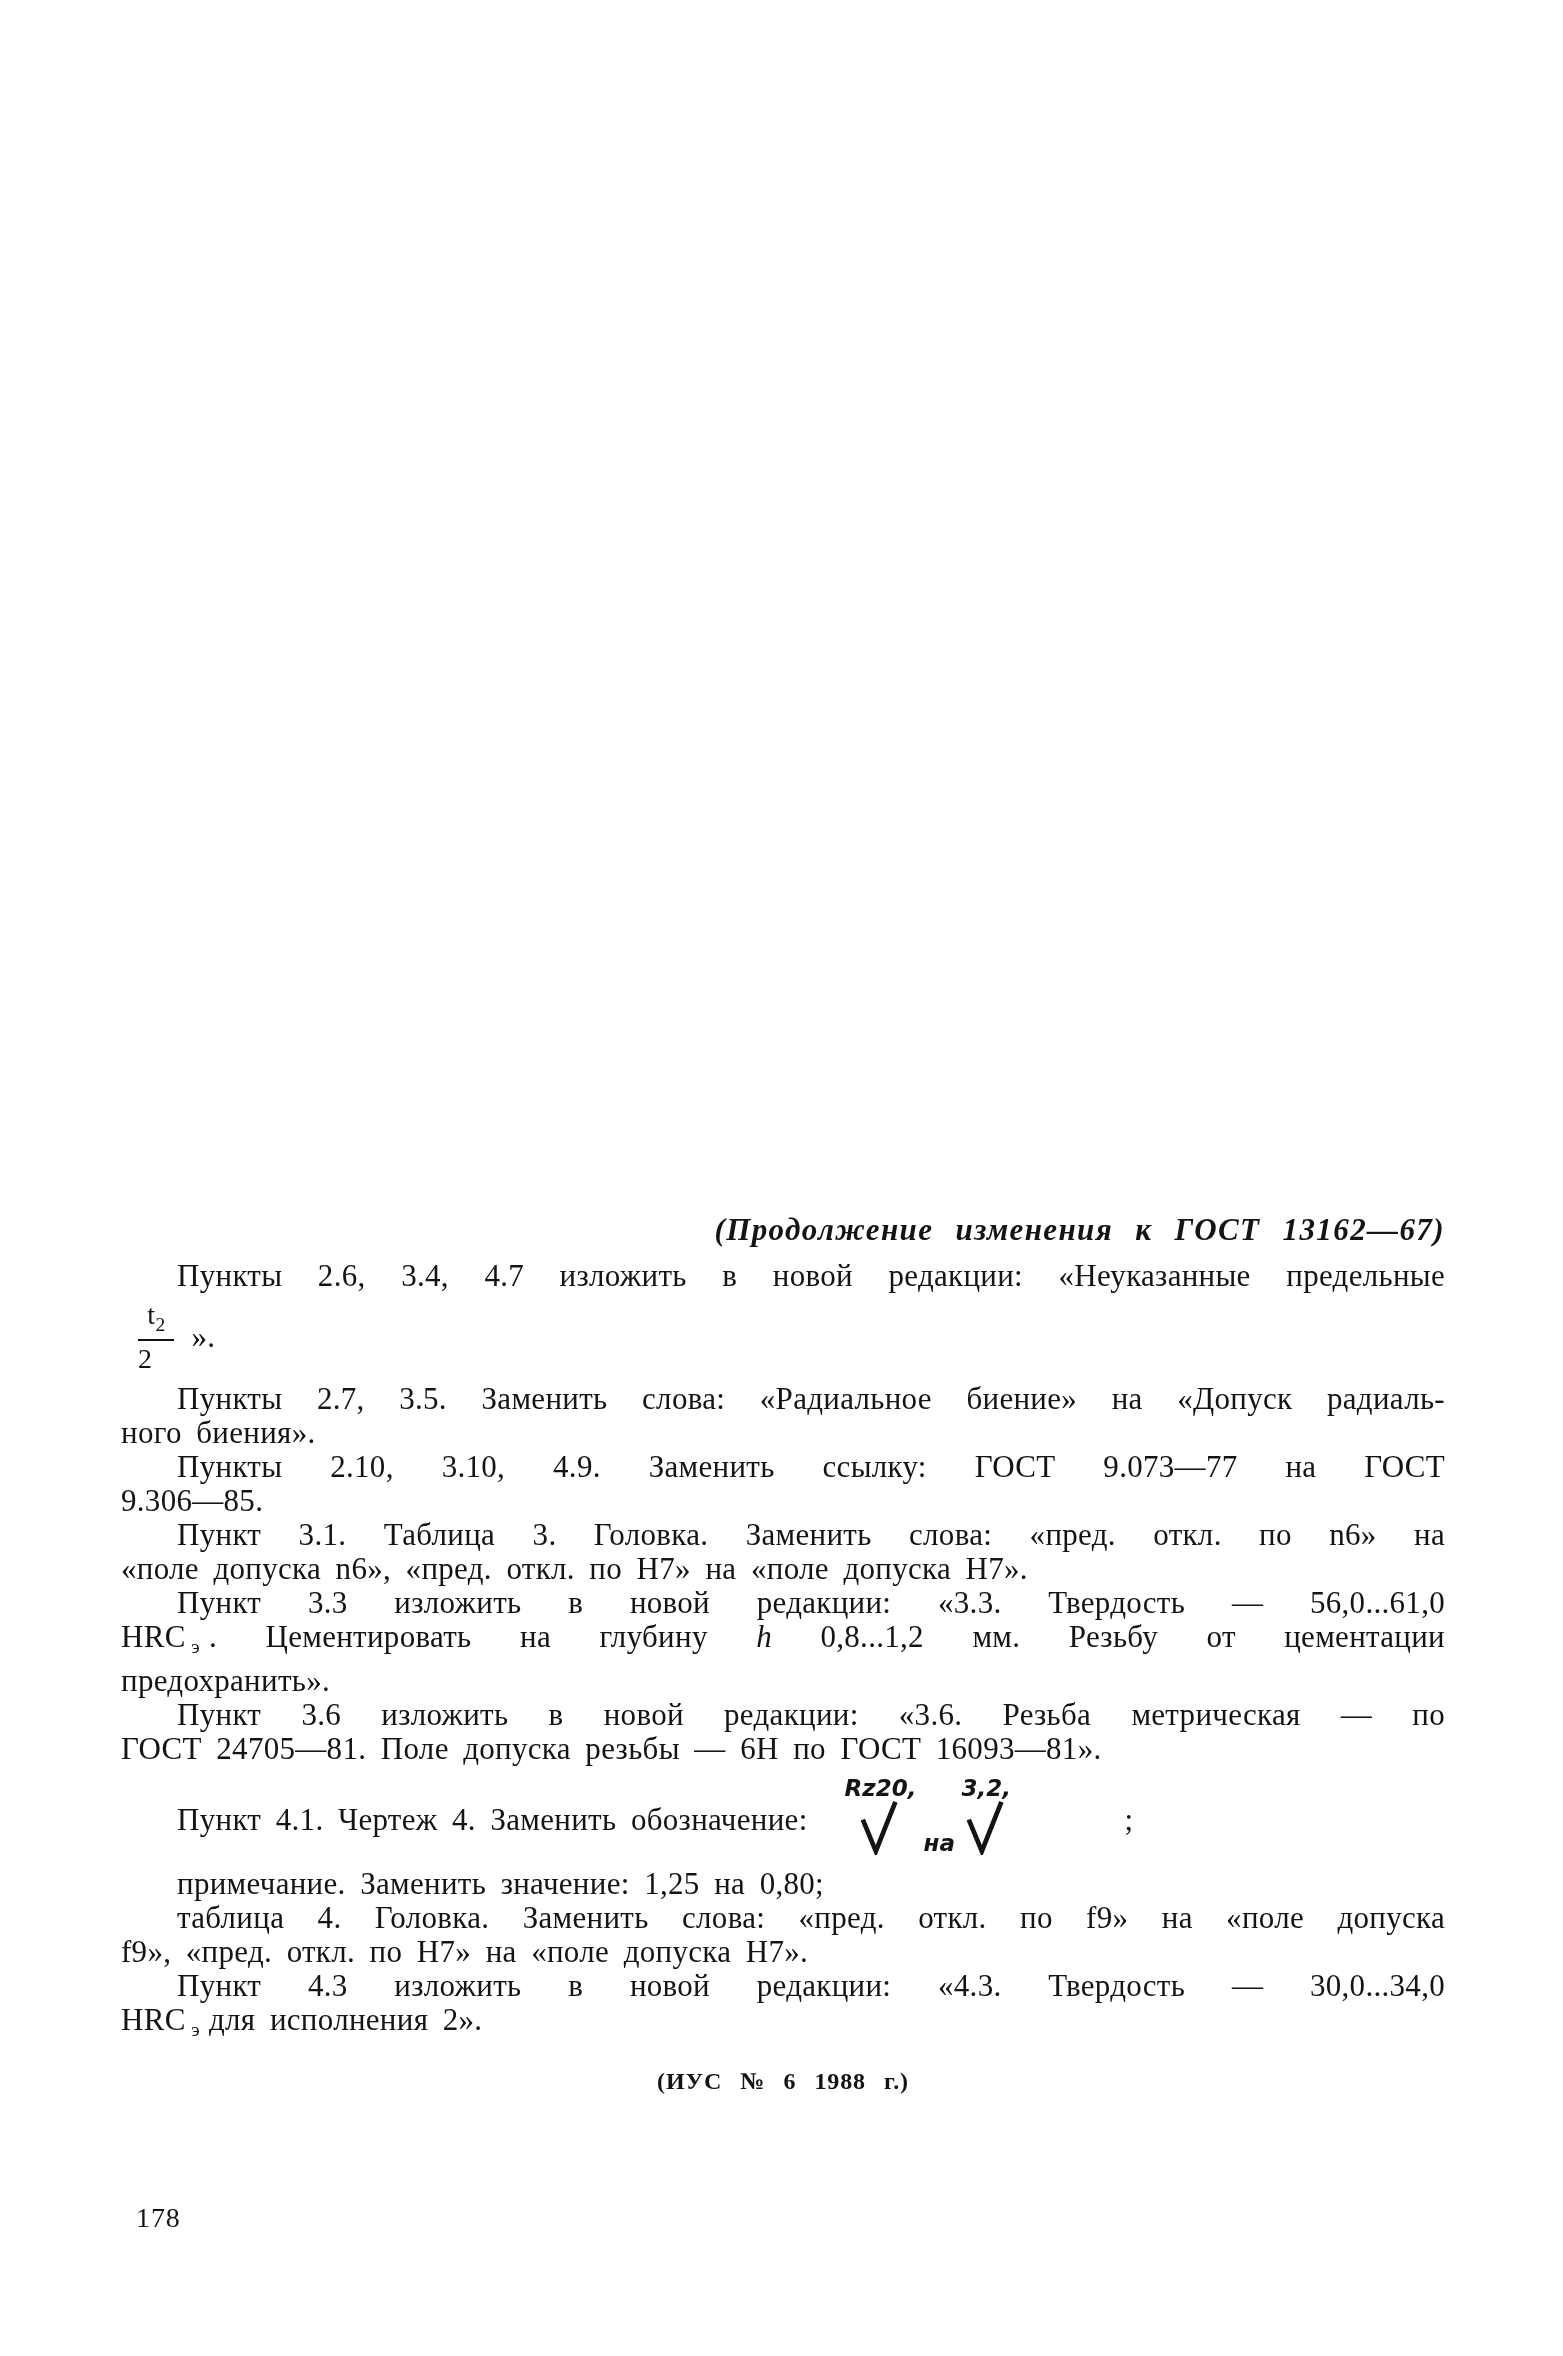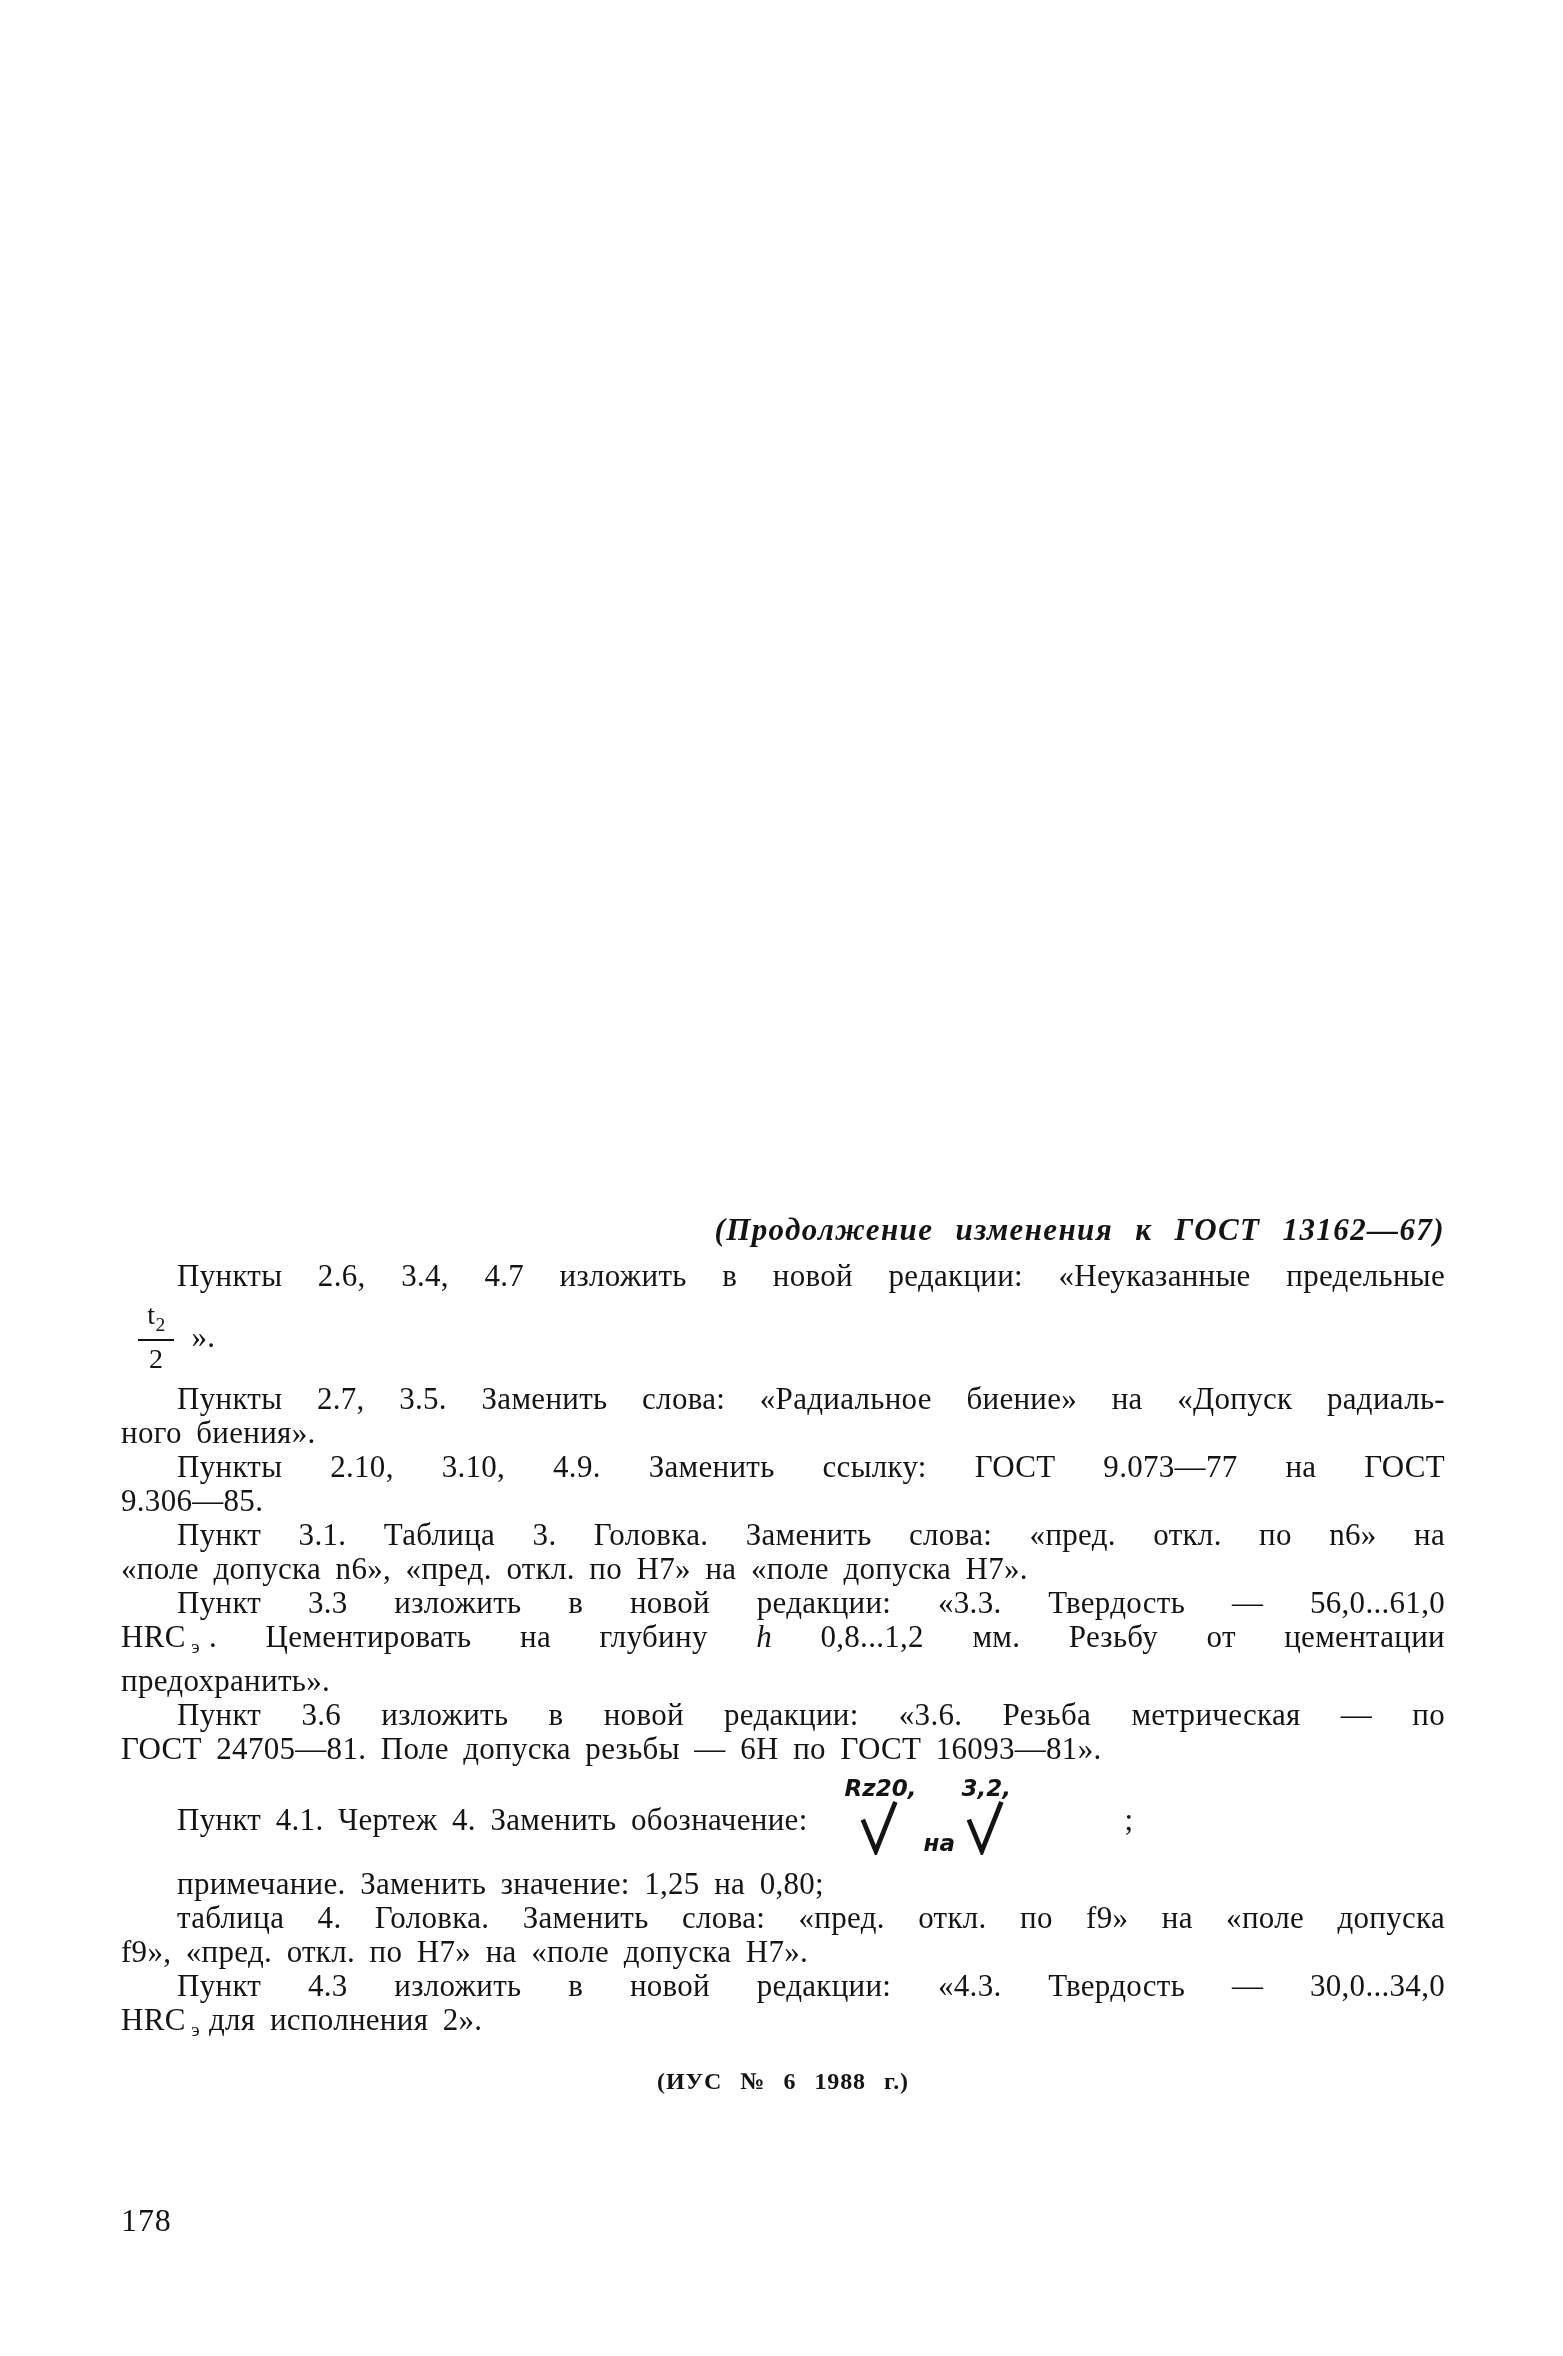--- a/index.html
+++ b/index.html
@@ -18,21 +18,21 @@
   }
   .hdr{
     font-style:italic;font-weight:bold;
     text-align:right;line-height:43px;margin-bottom:7.5px;
     letter-spacing:1.4px;word-spacing:13px;
   }
   .line{min-height:34px;}
   .just{text-align:justify;text-align-last:justify;text-justify:inter-word;}
   .indent{text-indent:56px;}
   .frac-line{height:89px;display:flex;align-items:center;}
-  .frac{display:inline-block;text-align:center;margin:12px 17px;line-height:1;flex:none;}
+  .frac{display:inline-block;margin:12px 17px;line-height:1;flex:none;}
   .frac .num{display:block;border-bottom:2.8px solid #141414;padding:0 9.3px 4.7px;font-size:28px;}
   .frac .den{display:block;padding-top:4.7px;font-size:28px;}
   .sb{font-size:19.6px;vertical-align:-6.5px;letter-spacing:0;}
   .sb-gap{margin-right:41px;}
   .sb-sp{margin-left:5.6px;margin-right:9.3px;}
   .it{font-style:italic;}
   .sym-line{height:93px;display:flex;align-items:center;margin-top:7.5px;}
   .rough{position:relative;width:224px;height:89px;margin-left:37px;flex:none;letter-spacing:0;word-spacing:0;}
   .rough .lab{
     position:absolute;top:0;
@@ -46,21 +46,21 @@
   .chk2{left:121px;}
   .na{
     position:absolute;left:71px;top:50px;
     font-family:"DejaVu Sans",sans-serif;font-style:italic;font-weight:bold;font-size:23px;margin-left:8px;
   }
   .semi{margin-left:56px;flex:none;}
   .footer-note{
     font-weight:bold;text-align:center;margin-top:17px;
     letter-spacing:0.9px;word-spacing:11.2px;font-size:24px;
   }
-  .pageno{position:absolute;left:121px;top:2202px;font-size:32px;letter-spacing:0.9px;}
+  .pageno{position:absolute;left:136px;top:2202px;font-size:28px;letter-spacing:0.9px;}
 </style>
 </head>
 <body>
 
 <div class="page">
   <div class="content">
 
     <div class="hdr">(Продолжение изменения к ГОСТ 13162—67)</div>
 
     <div class="line just indent">Пункты 2.6, 3.4, 4.7 изложить в новой редакции: «Неуказанные предельные</div>

